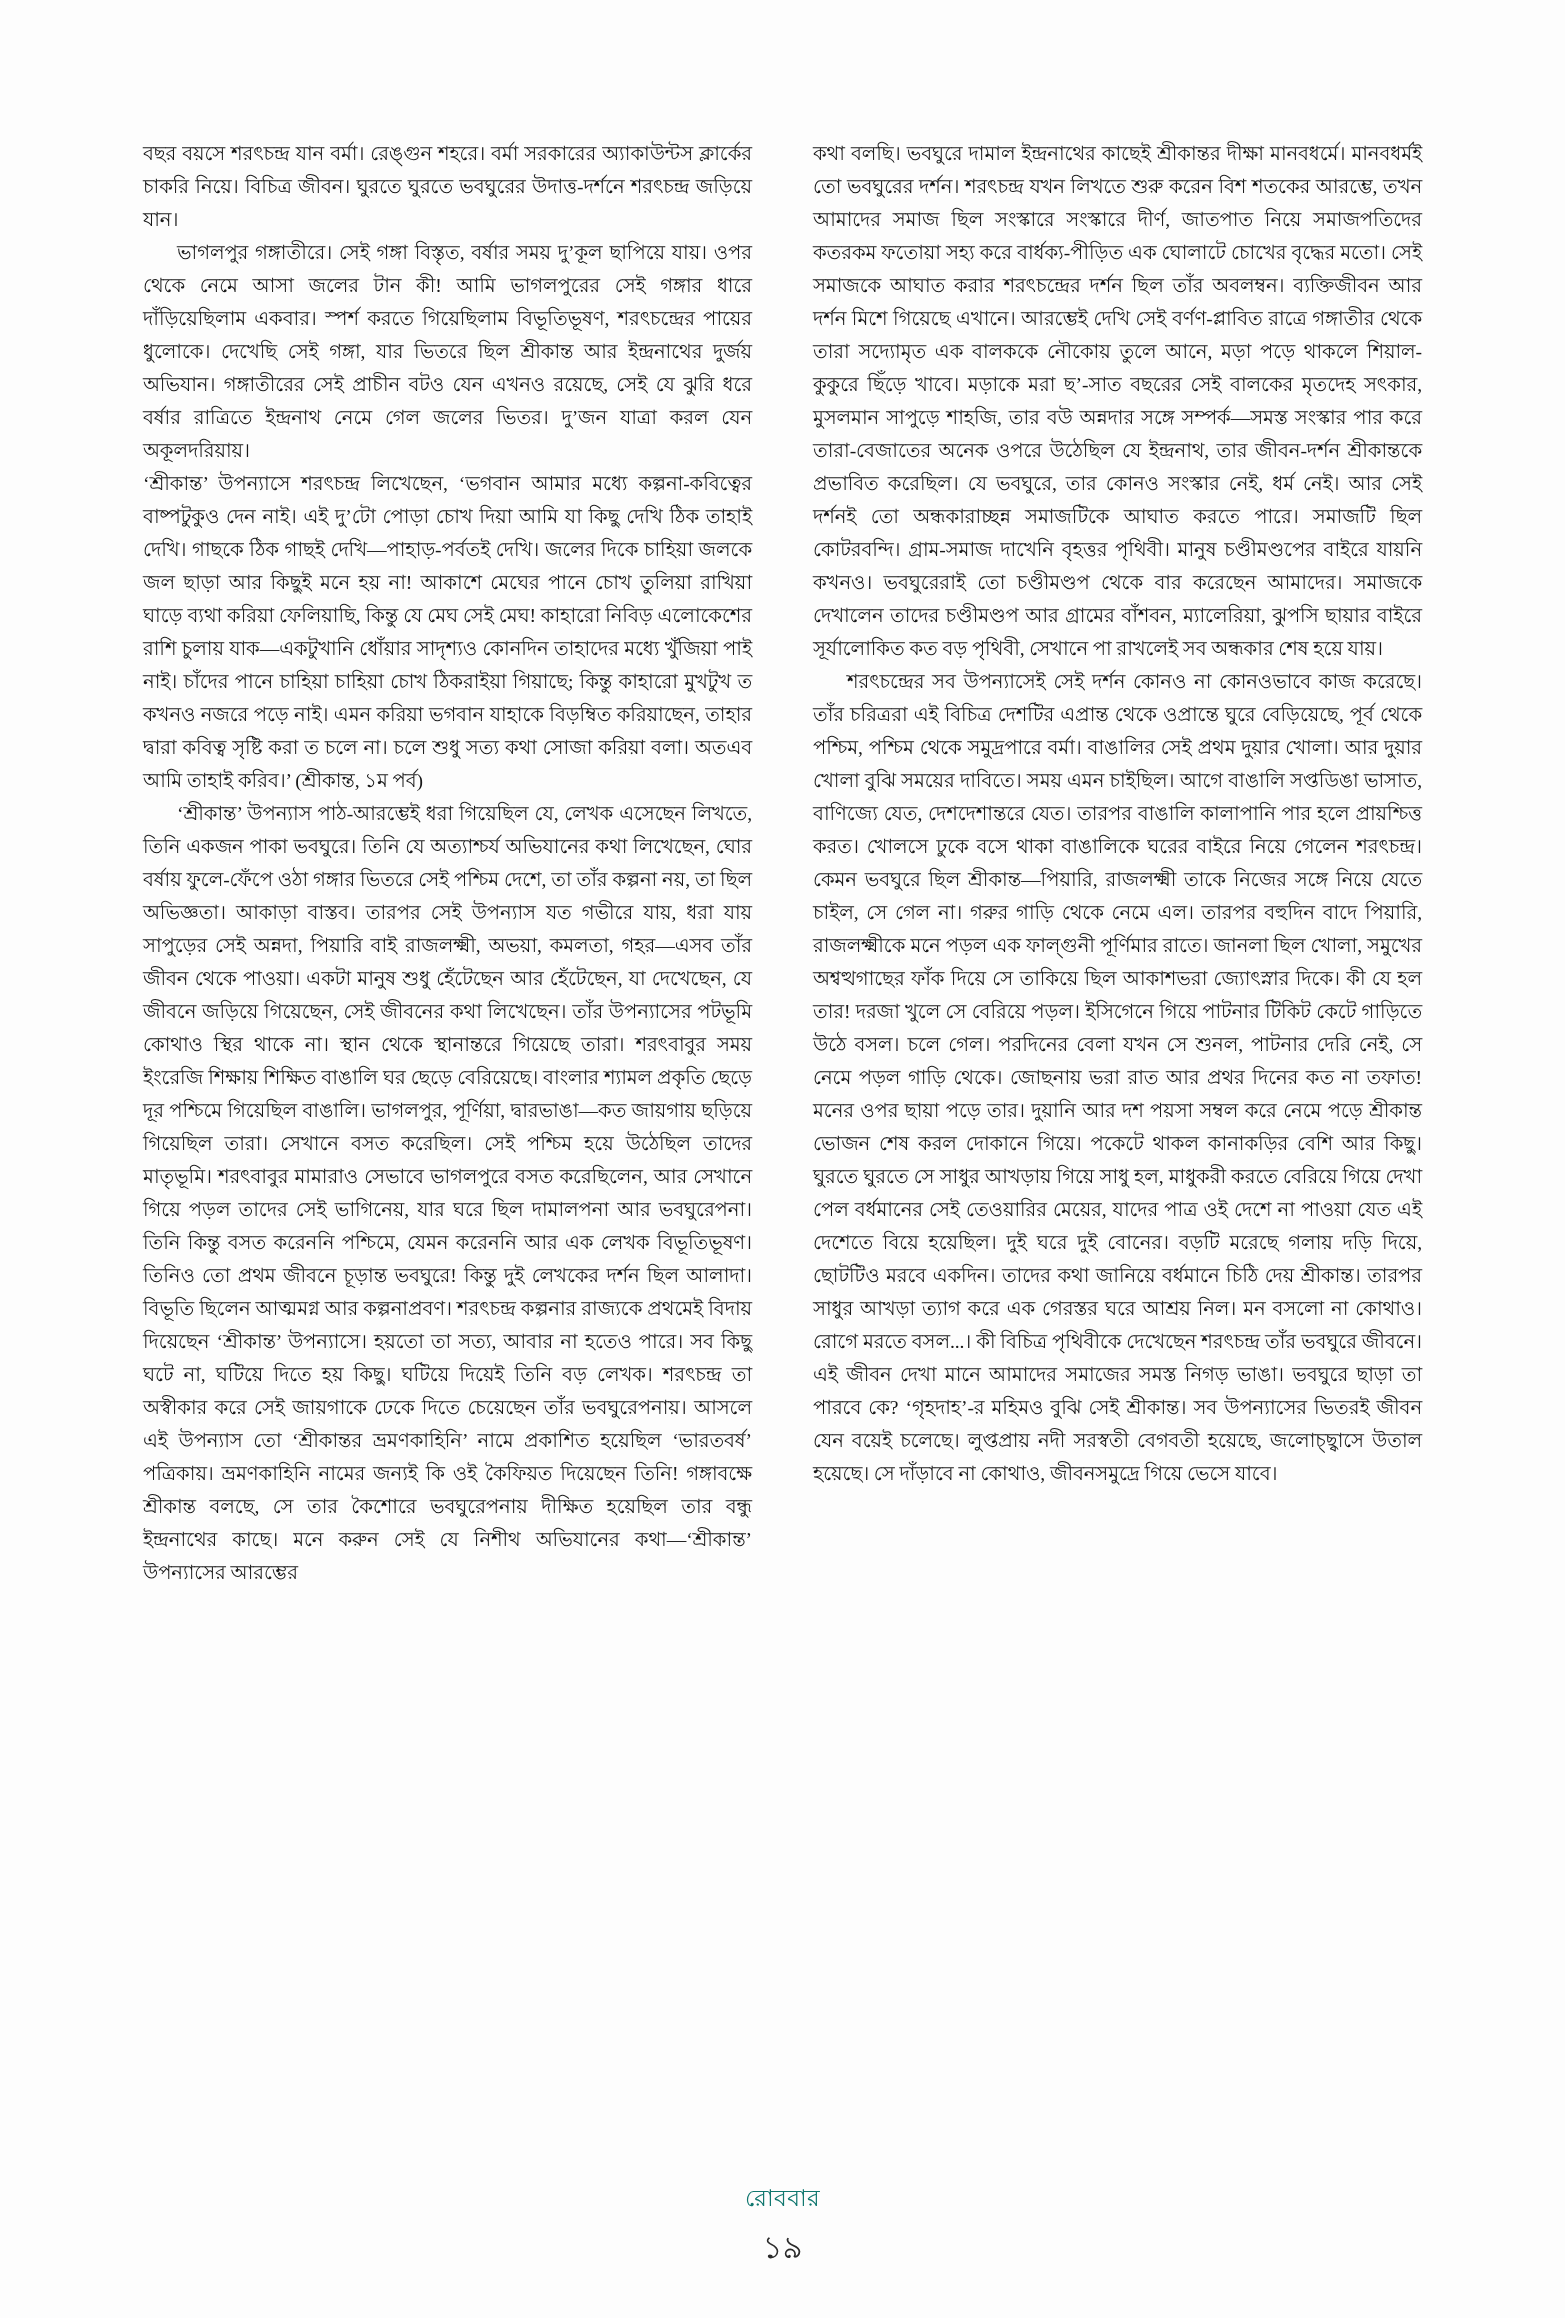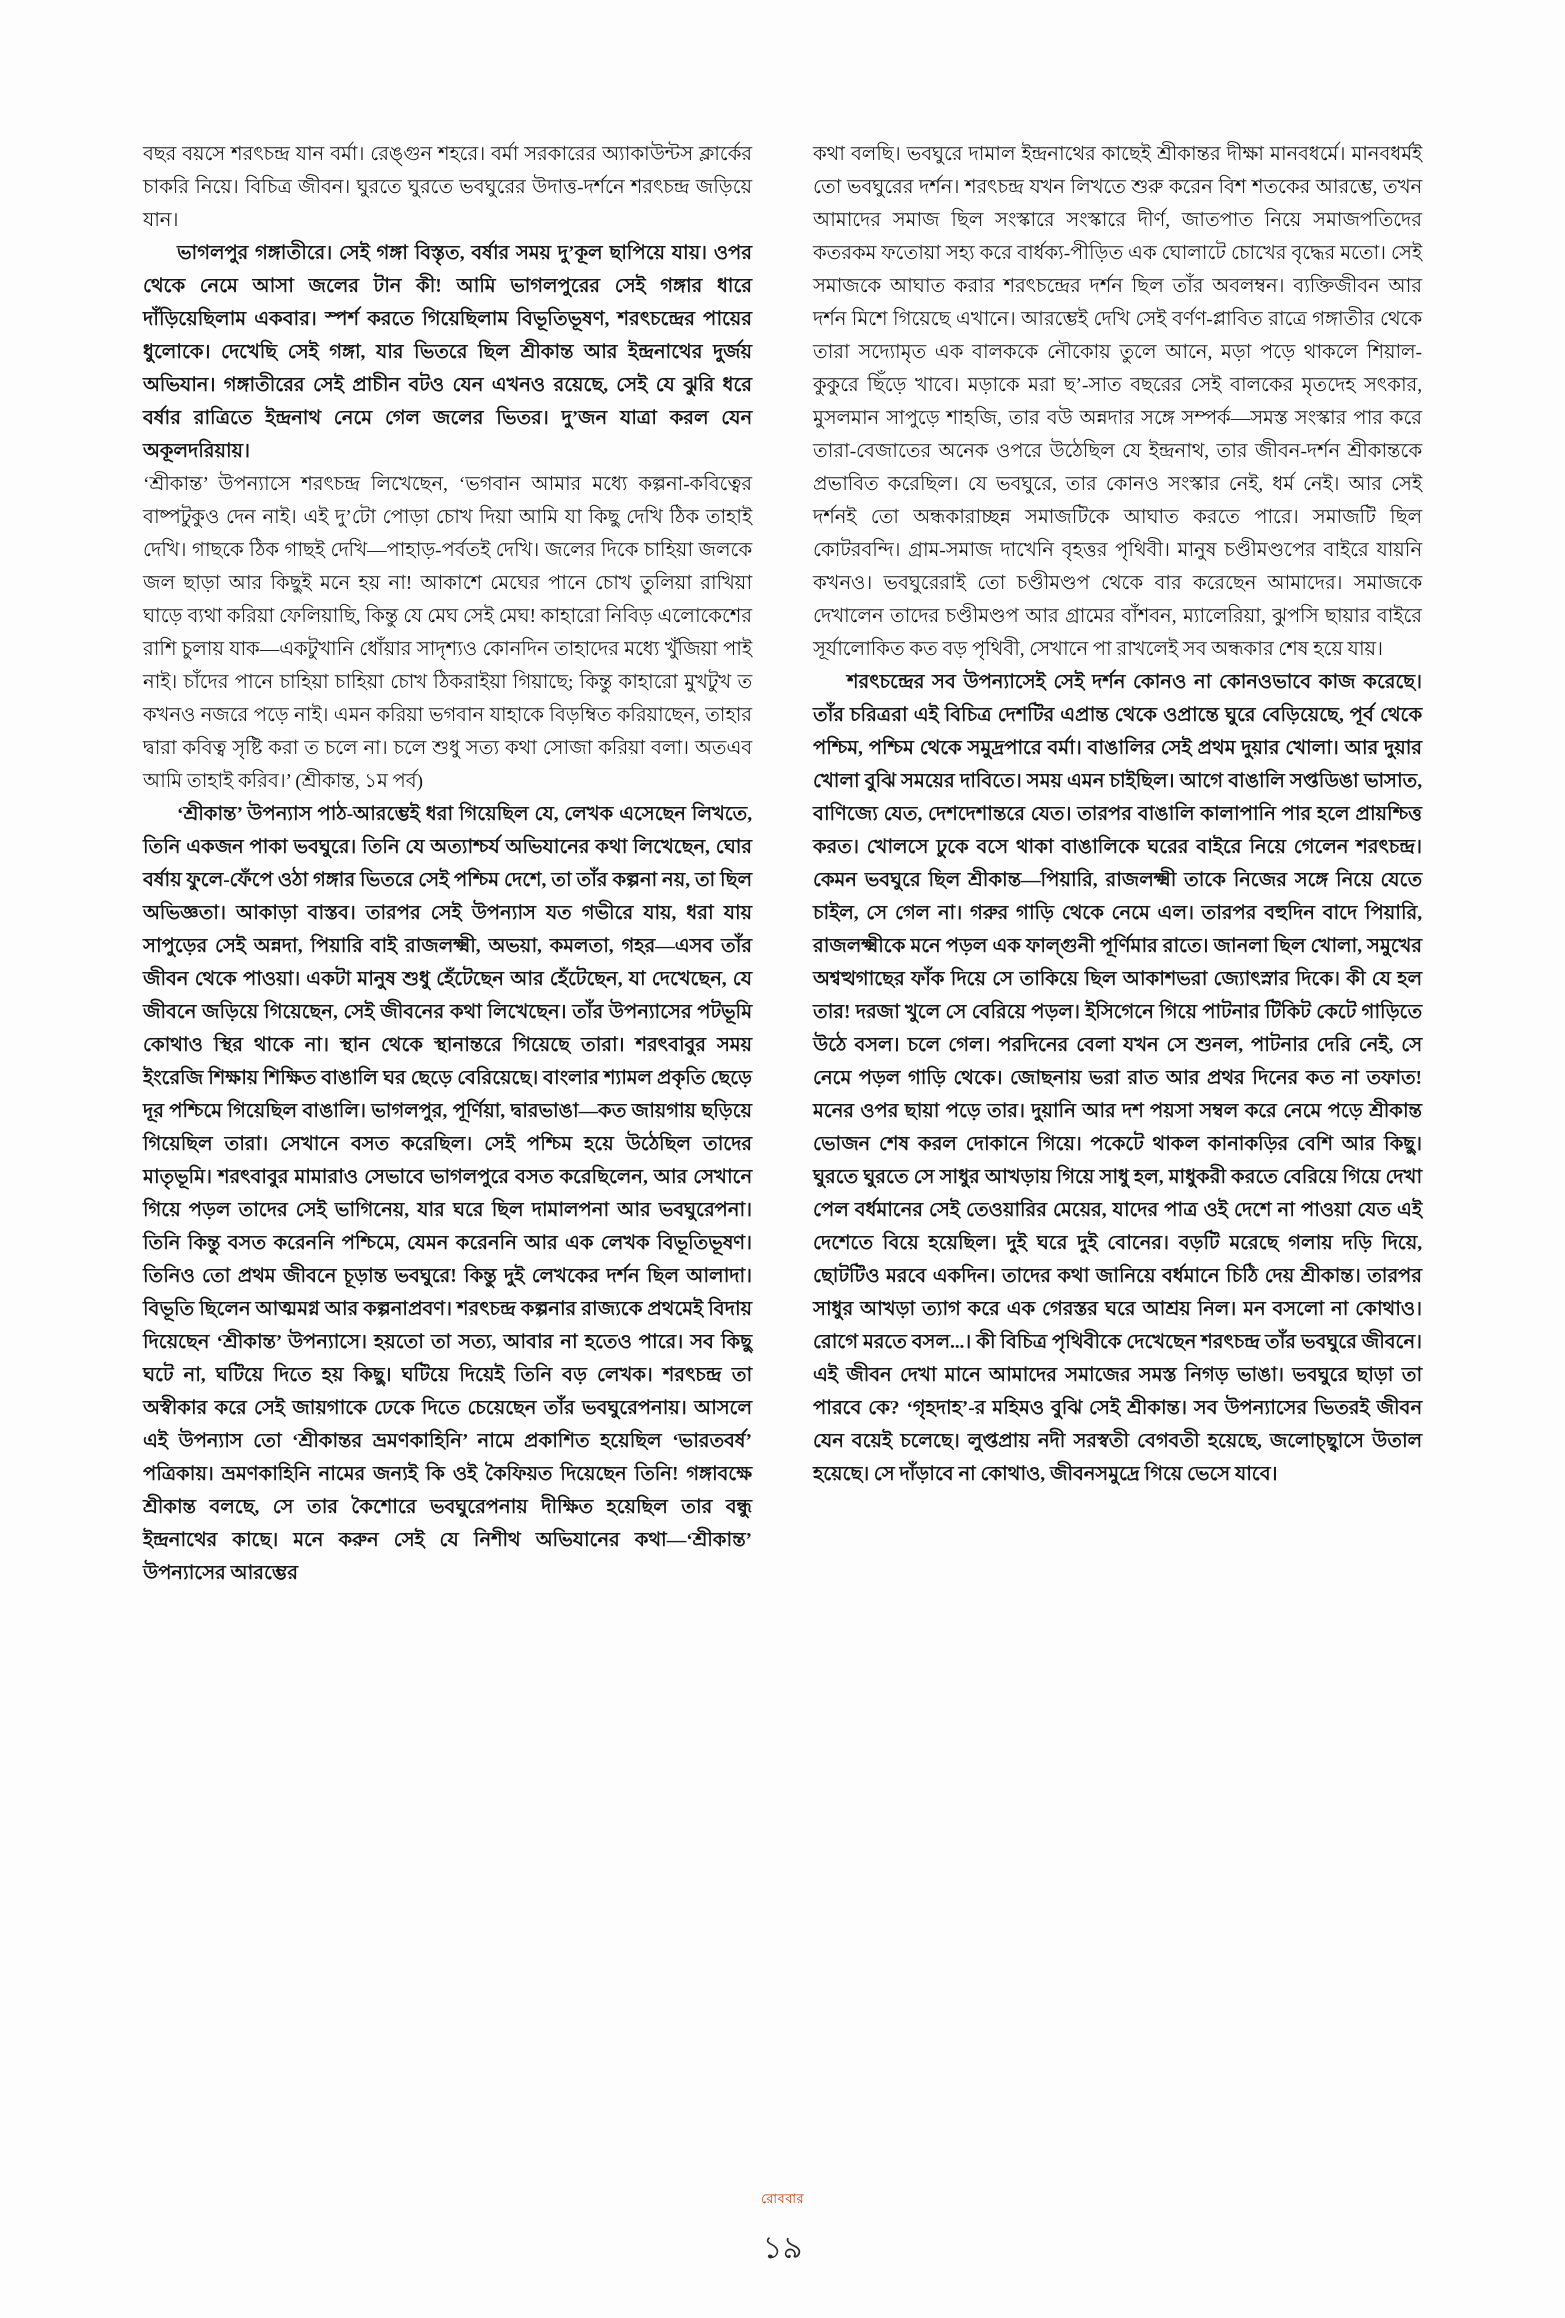--- a/index.html
+++ b/index.html
@@ -41,33 +41,32 @@
     text-justify: inter-word;
     color: #171717;
     letter-spacing: -0.1px;
   }
   .col p {
     margin: 0;
     text-indent: 0;
   }
   .col p.indent {
     text-indent: 34px;
-    font-weight: bold;
   }
   .footer {
     position: absolute;
     left: 0;
     right: 0;
     bottom: 51px;
     text-align: center;
   }
   .footer .pub {
-    font-size: 13px;
+    font-size: 23px;
     line-height: 23px;
-    color: #c2410c;
+    color: #0f766e;
     letter-spacing: 0.4px;
   }
   .footer .pageno {
     font-size: 31px;
     line-height: 40px;
     color: #2b2b2b;
     margin-top: 18px;
   }
 </style>
 </head>

